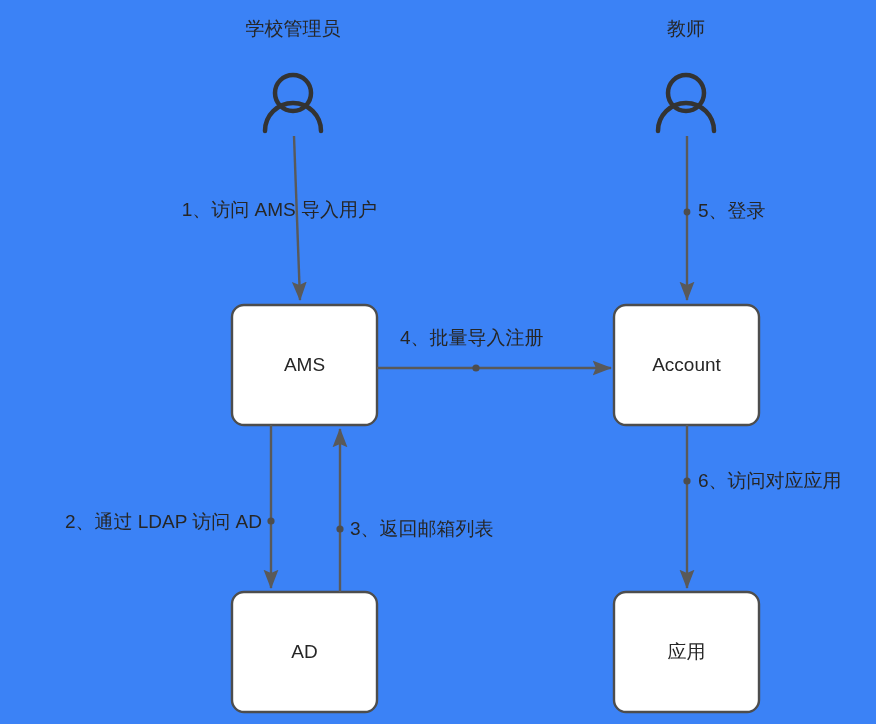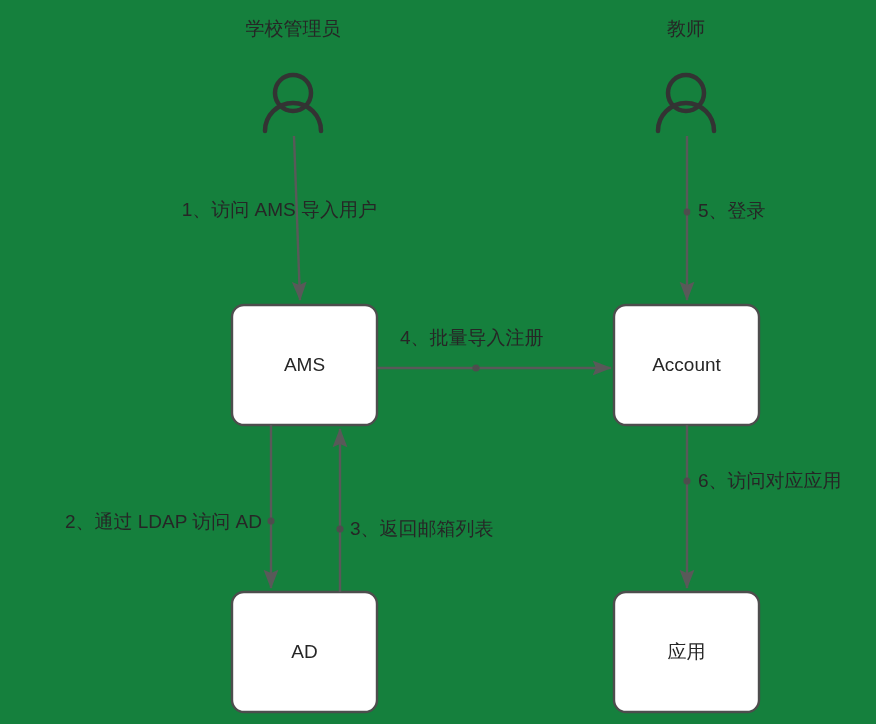--- a/index.html
+++ b/index.html
@@ -7,21 +7,21 @@
     padding: 0;
     background: #ffffff;
   }
   body {
     font-family: "Liberation Sans", "DejaVu Sans", sans-serif;
   }
   #diagram-canvas {
     position: relative;
     width: 876px;
     height: 724px;
-    background: #15803d;
+    background: #3b82f6;
     overflow: hidden;
   }
   #diagram-svg {
     position: absolute;
     top: 0;
     left: 0;
     width: 876px;
     height: 724px;
   }
   .node-label {

